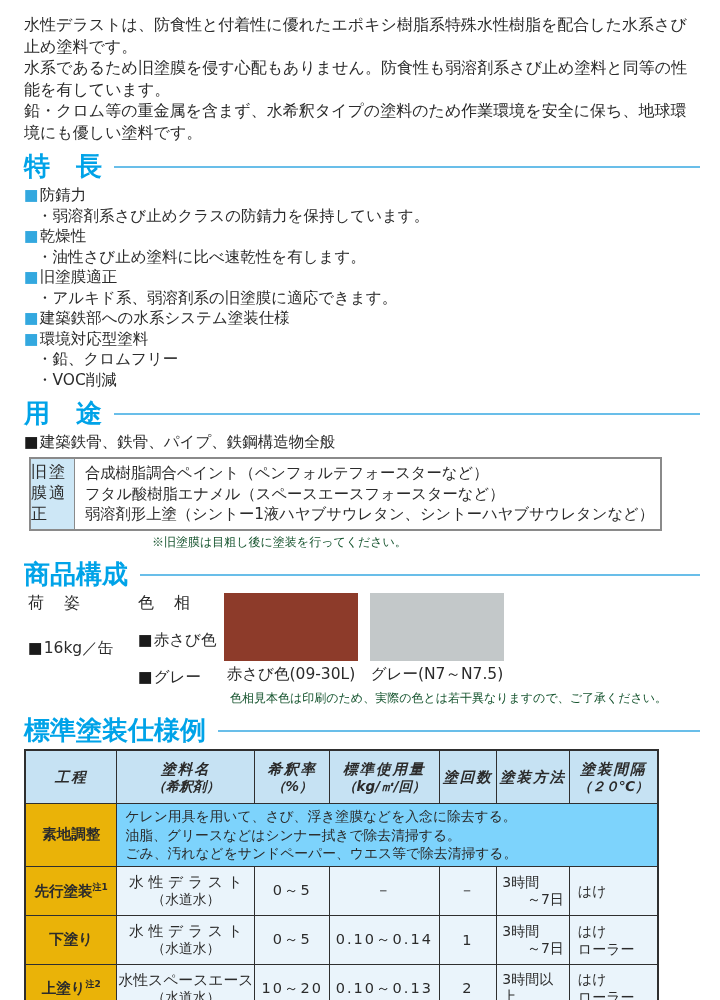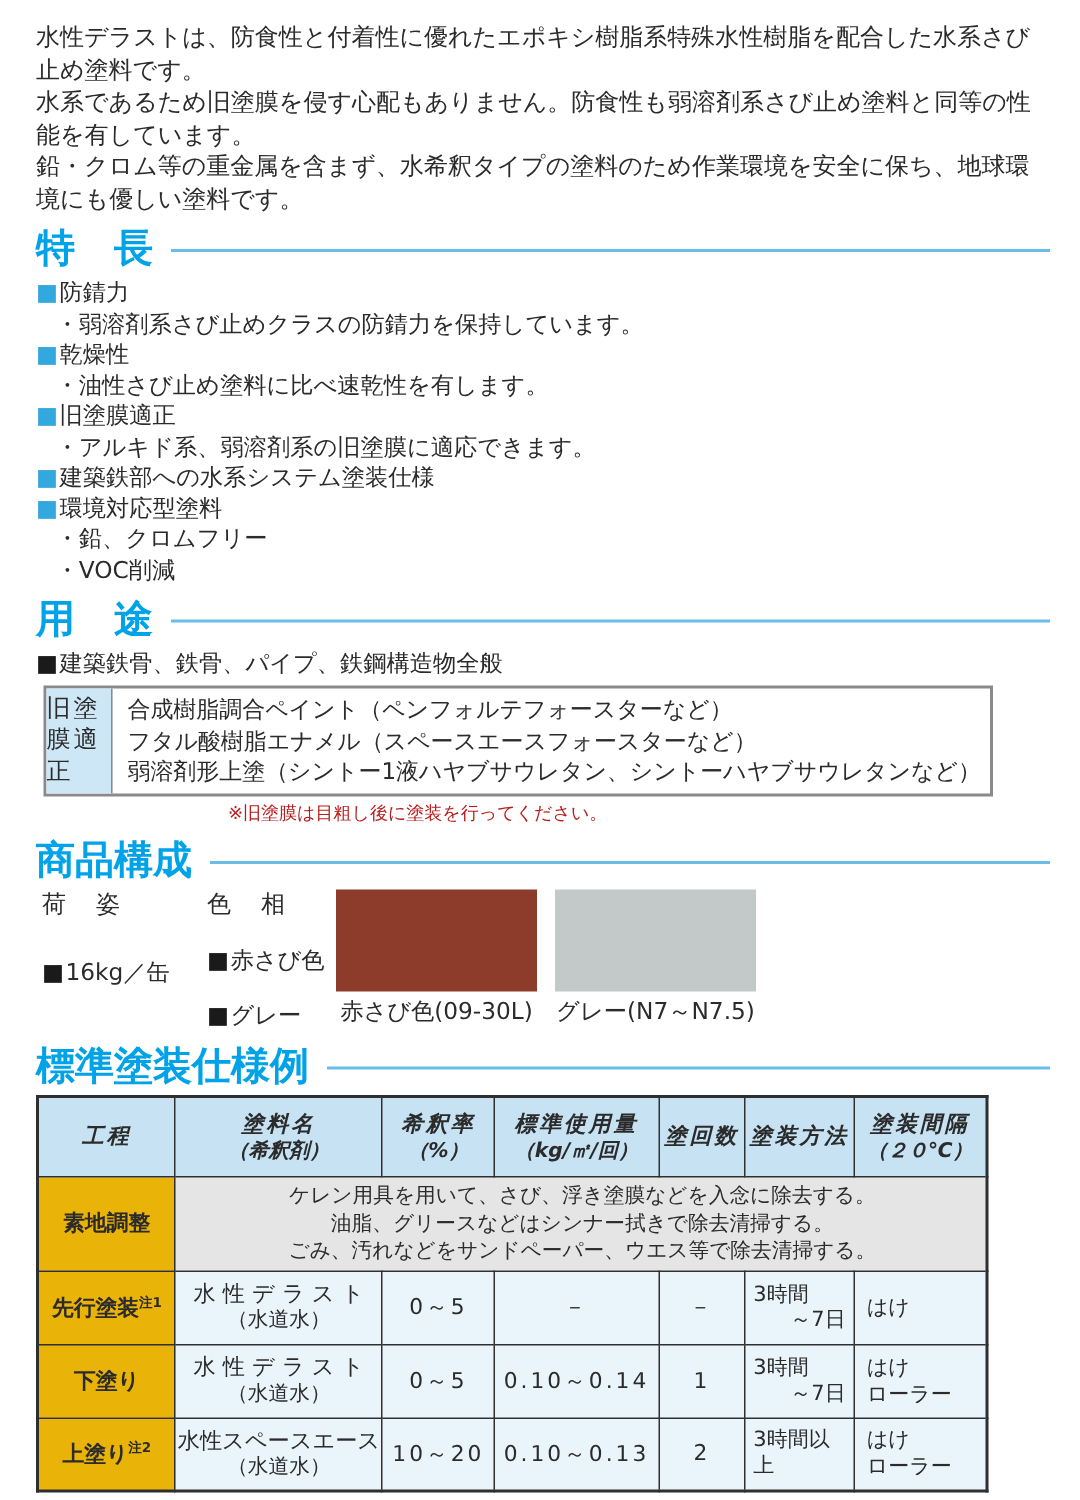--- a/index.html
+++ b/index.html
@@ -25,21 +25,21 @@
   .feat.sub { padding-left:13px; }
 
   
   .uses-bullet { font-size:15.5px; line-height:21px; margin-top:2px; }
   .blk { color:#1a1a1a; margin-right:1px; }
   .uses-table { display:flex; width:633px; margin:4px 0 0 5px; border:2px solid #8a8a8a; background:#fff; }
   .uses-label { width:108px; background:#cde7f6; border-right:1px solid #8a8a8a;
                 display:flex; align-items:center; justify-content:center;
                 font-size:16px; letter-spacing:2px; }
   .uses-body { flex:1; padding:4px 6px 4px 10px; font-size:15.3px; line-height:20.5px; white-space:nowrap; }
-  .note { font-size:12px; color:#b91c1c; }
+  .note { font-size:12px; color:#14532d;font-family:Liberation Mono, monospace; }
   .uses-note { margin:3px 0 0 128px; }
 
   
   .comp-row { display:flex; margin-top:2px; }
   .comp-col1 { width:114px; padding-left:4px; }
   .comp-col2 { width:86px; }
   .comp-label { font-size:16px; letter-spacing:2px; }
   .comp-item { font-size:15.5px; white-space:nowrap; }
   .comp-col1 .comp-item { margin-top:24px; }
   .comp-col2 .comp-item { margin-top:16px; }
@@ -53,21 +53,21 @@
   table.spec { border-collapse:collapse; width:635px; margin-top:2px; border:2px solid #2f2f2f; }
   table.spec th, table.spec td { border:1px solid #2f2f2f; vertical-align:middle; }
   table.spec th { background:#c6e2f3; font-size:14.5px; font-weight:bold; padding:2px 1px;font-style:italic; }
   .th-l1 { letter-spacing:2px; line-height:18px; }
   .th-l2 { letter-spacing:0; font-size:13.5px; line-height:16px; font-weight:bold; }
   tr.hrow { height:54px; }
   tr.prow { height:60px; }
   tr.drow { height:49px;padding-left:48px; }
   td.lbl { background:#eab308; font-weight:bold; font-size:14.5px; text-align:center; }
   td.lbl sup { font-size:9px; }
-  td.prep { background:#e5e5e5; font-size:13.8px; line-height:18.5px; text-align:center; padding:3px 6px 3px 8px; white-space:nowrap; }
+  td.prep { background:#7dd3fc; font-size:13.8px; line-height:18.5px; text-align:left; padding:3px 6px 3px 8px; white-space:nowrap; }
   td.paint { background:#eaf4fb; text-align:center; }
   .p1 { font-size:14.8px; line-height:18px; white-space:nowrap; }
   .p2 { font-size:13.8px; line-height:17px; }
   td.num { background:#eaf4fb; text-align:center; font-size:14.5px; letter-spacing:2px; }
   td.intv { background:#eaf4fb; font-size:14px; padding:0 5px; }
   .i1 { text-align:left; line-height:17px; }
   .i2 { text-align:right; line-height:17px; }
   td.meth { background:#eaf4fb; font-size:14px; text-align:left; padding-left:8px; line-height:18px; }
 </style>
 </head>
@@ -131,20 +131,21 @@
       <div class="swatch-block">
         <div class="swatch" style="background: rgb(141, 59, 42);"></div>
         <div class="swatch-caption">赤さび色(09-30L)</div>
       </div>
       <div class="swatch-block">
         <div class="swatch" style="background: rgb(195, 200, 201);"></div>
         <div class="swatch-caption">グレー(N7～N7.5)</div>
       </div>
     </div>
   </div>
+  <div class="comp-note note">色相見本色は印刷のため、実際の色とは若干異なりますので、ご了承ください。</div>
 
   <div class="sec-head">
     <span class="sec-title">標準塗装仕様例</span>
     <span class="sec-rule"></span>
   </div>
   <table class="spec">
     <colgroup>
       <col style="width:93px">
         <col style="width:137px">
         <col style="width:75px">

